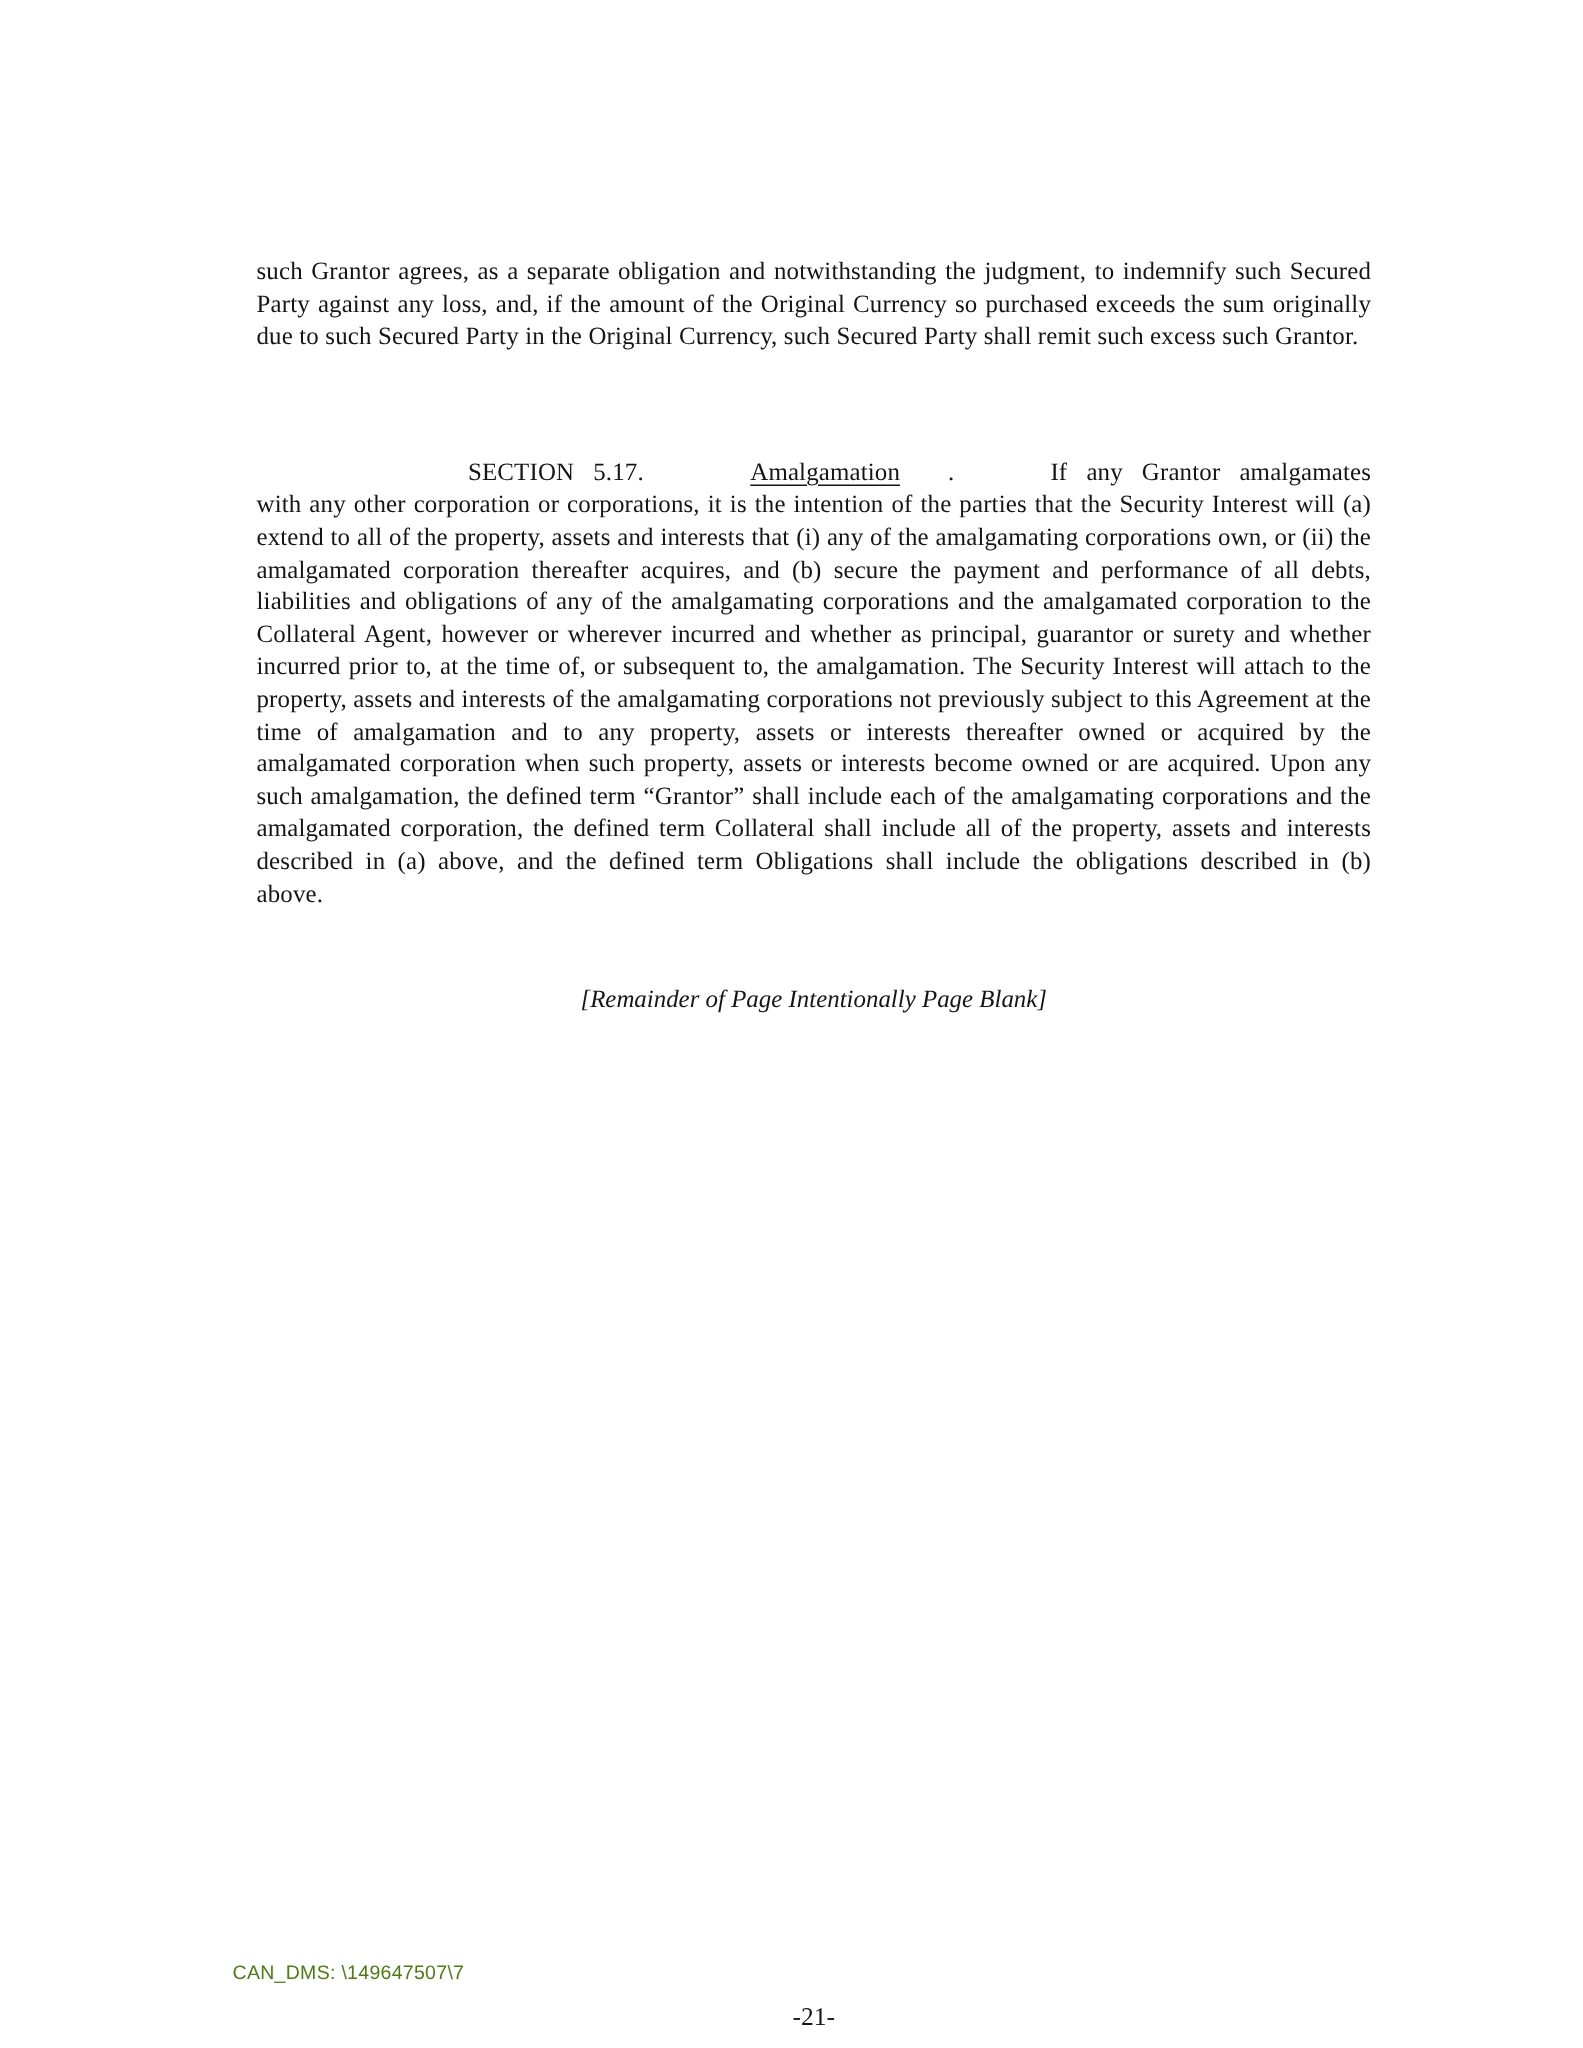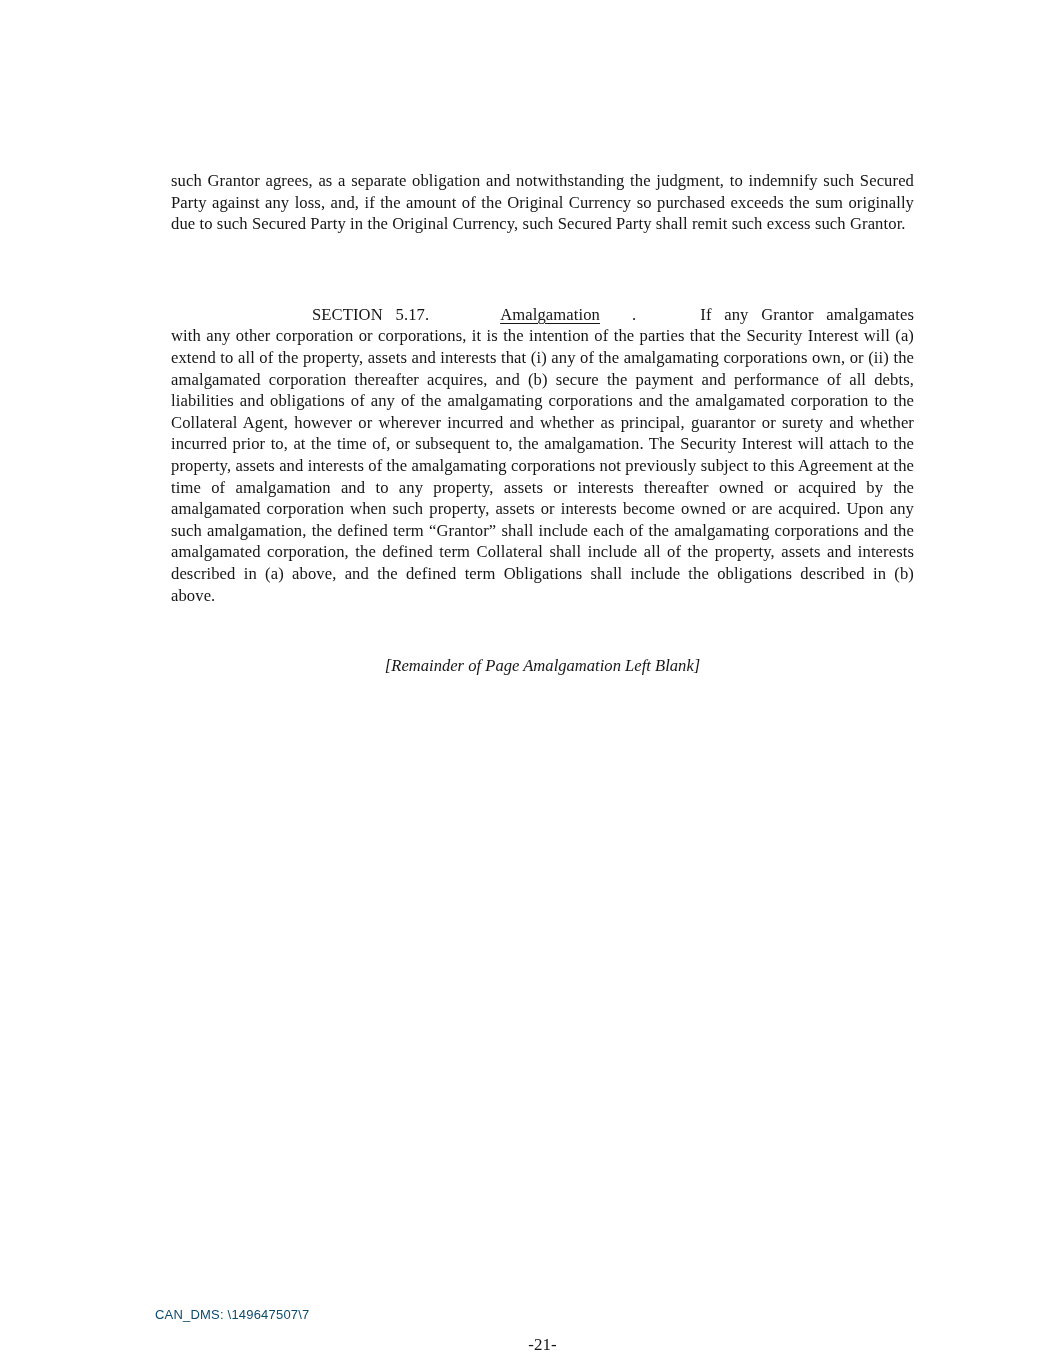--- a/index.html
+++ b/index.html
@@ -51,21 +51,21 @@
     right: 125px;
     top: 1272px;
     height: 24px;
   }
   .doc-id {
     position: absolute;
     left: 0;
     top: 3px;
     font-family: "Liberation Sans", "DejaVu Sans", sans-serif;
     font-size: 13px;
-    color: #0c4a6e;
+    color: #4d7c0f;
     letter-spacing: 0.2px;
   }
   .page-number {
     position: absolute;
     left: 0;
     right: 0;
     top: 0;
     text-align: center;
     font-size: 17px;
     color: #151515;
@@ -76,21 +76,21 @@
 <body>
 
 <div class="page">
 
   <div class="content">
 
     <p class="body-para para-1">such Grantor agrees, as a separate obligation and notwithstanding the judgment, to indemnify such Secured Party against any loss, and, if the amount of the Original Currency so purchased exceeds the sum originally due to such Secured Party in the Original Currency, such Secured Party shall remit such excess such Grantor.</p>
 
     <p class="body-para para-2"><span class="sec-num">SECTION 5.17.</span><span class="sec-heading">Amalgamation</span><span>.</span><span class="sec-gap"></span><span>If any Grantor amalgamates with any other corporation or corporations, it is the intention of the parties that the Security Interest will (a) extend to all of the property, assets and interests that (i) any of the amalgamating corporations own, or (ii) the amalgamated corporation thereafter acquires, and (b) secure the payment and performance of all debts, liabilities and obligations of any of the amalgamating corporations and the amalgamated corporation to the Collateral Agent, however or wherever incurred and whether as principal, guarantor or surety and whether incurred prior to, at the time of, or subsequent to, the amalgamation.  The Security Interest will attach to the property, assets and interests of the amalgamating corporations not previously subject to this Agreement at the time of amalgamation and to any property, assets or interests thereafter owned or acquired by the amalgamated corporation when such property, assets or interests become owned or are acquired.  Upon any such amalgamation, the defined term “Grantor” shall include each of the amalgamating corporations and the amalgamated corporation, the defined term Collateral shall include all of the property, assets and interests described in (a) above, and the defined term Obligations shall include the obligations described in (b) above.</span></p>
 
-    <p class="remainder">[Remainder of Page Amalgamation Left Blank]</p>
+    <p class="remainder">[Remainder of Page Intentionally Page Blank]</p>
 
   </div>
 
   <div class="footer">
     <span class="doc-id">CAN_DMS: \149647507\7</span>
     <span class="page-number">-21-</span>
   </div>
 
 </div>
 

